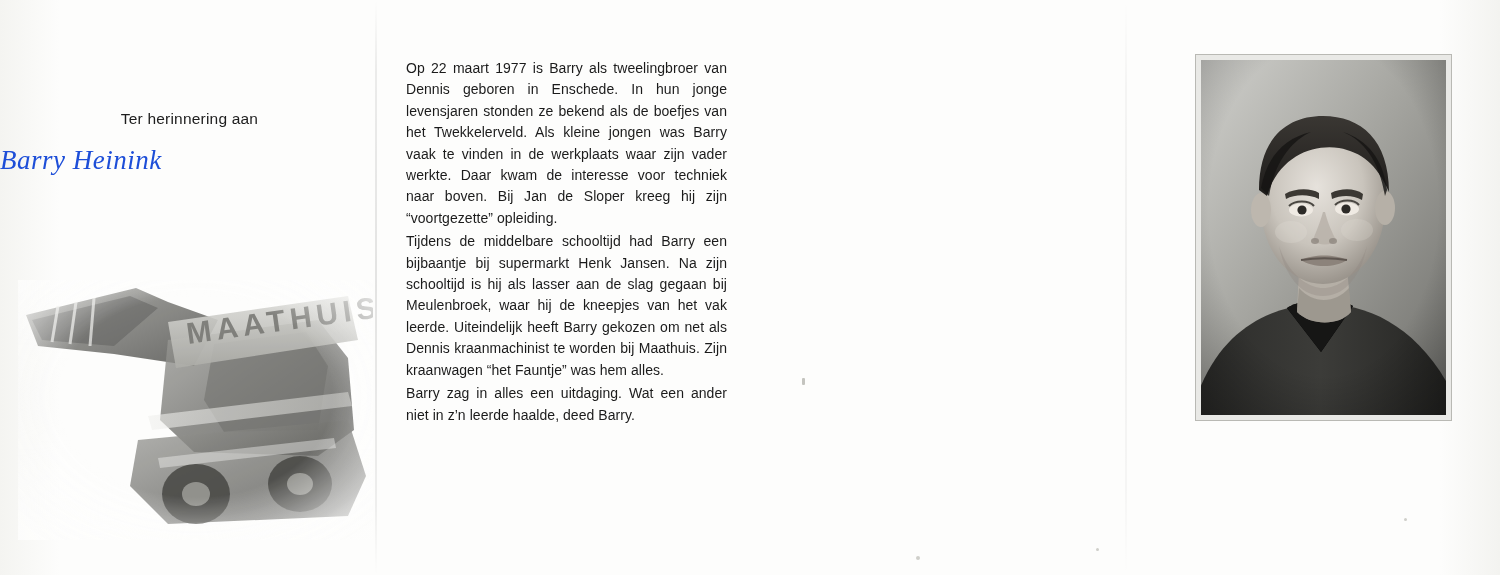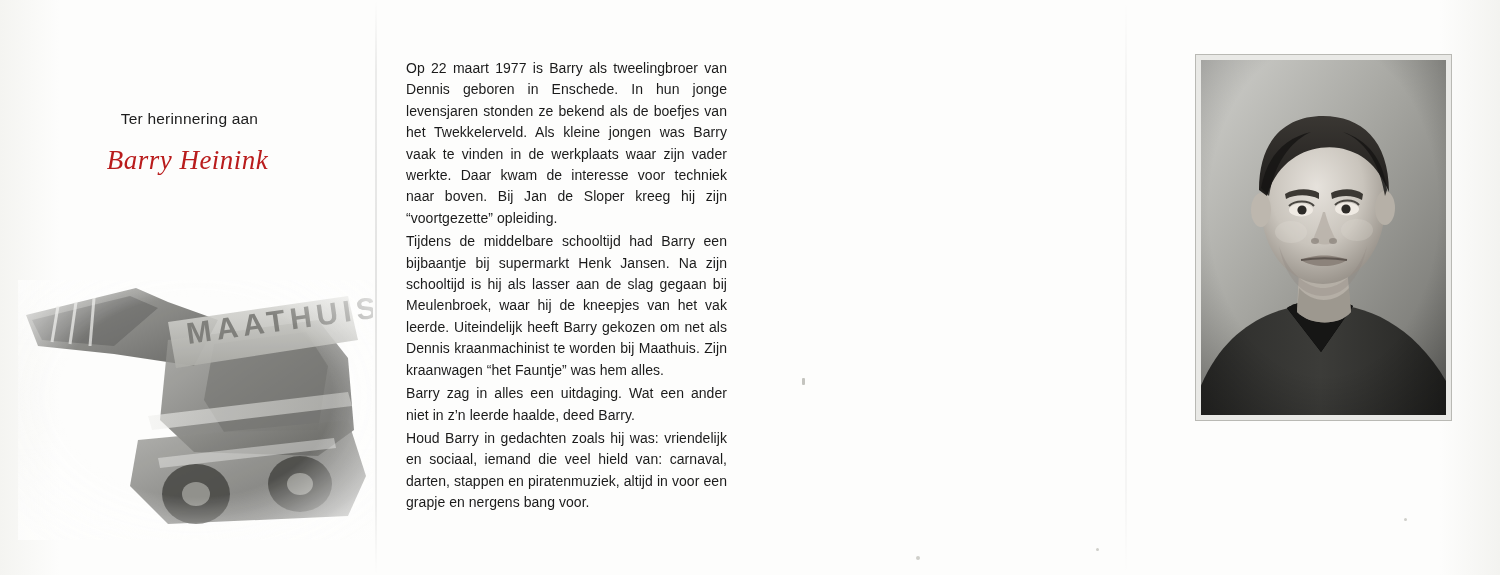--- a/index.html
+++ b/index.html
@@ -61,25 +61,25 @@
     width: 379px;
     text-align: center;
     font-size: 15.5px;
     color: #1d1d1d;
     letter-spacing: 0.2px;
   }
   #deceased-name {
     position: absolute;
     left: 0; top: 145px;
     width: 375px;
-    text-align: center;
+    text-align: left;
     font-family: "Liberation Serif", serif;
     font-style: italic;
     font-size: 27px;
-    color: #b91c1c;
+    color: #1d4ed8;
     letter-spacing: 0.5px;
   }
 
   
   #crane-photo {
     position: absolute;
     left: 18px;
     top: 280px;
     width: 355px;
     height: 260px;
@@ -197,21 +197,20 @@
 
         <rect x="0" y="0" width="355" height="260" fill="url(#gfade)"></rect>
       </svg>
     </div>
   </div>
 
   <div id="text-panel">
     <p class="para">Op 22 maart 1977 is Barry als tweelingbroer van Dennis geboren in Enschede. In hun jonge levensjaren stonden ze bekend als de boefjes van het Twekkelerveld. Als kleine jongen was Barry vaak te vinden in de werkplaats waar zijn vader werkte. Daar kwam de interesse voor techniek naar boven. Bij Jan de Sloper kreeg hij zijn “voortgezette” opleiding.</p>
     <p class="para">Tijdens de middelbare schooltijd had Barry een bijbaantje bij supermarkt Henk Jansen. Na zijn schooltijd is hij als lasser aan de slag gegaan bij Meulenbroek, waar hij de kneepjes van het vak leerde. Uiteindelijk heeft Barry gekozen om net als Dennis kraanmachinist te worden bij Maathuis. Zijn kraanwagen “het Fauntje” was hem alles.</p>
     <p class="para">Barry zag in alles een uitdaging. Wat een ander niet in z’n leerde haalde, deed Barry.</p>
-    <p class="para">Houd Barry in gedachten zoals hij was: vriendelijk en sociaal, iemand die veel hield van: carnaval, darten, stappen en piratenmuziek, altijd in voor een grapje en nergens bang voor.</p>
 
   </div>
 
   <div id="portrait-frame">
     <div id="portrait-inner">
       <svg width="245" height="355" viewBox="0 0 245 355" xmlns="http://www.w3.org/2000/svg" aria-hidden="true">
         <defs>
           <linearGradient id="bg" x1="0" y1="0" x2="1" y2="1">
             <stop offset="0%" stop-color="#cfcfcb"></stop>
             <stop offset="45%" stop-color="#a5a5a0"></stop>

